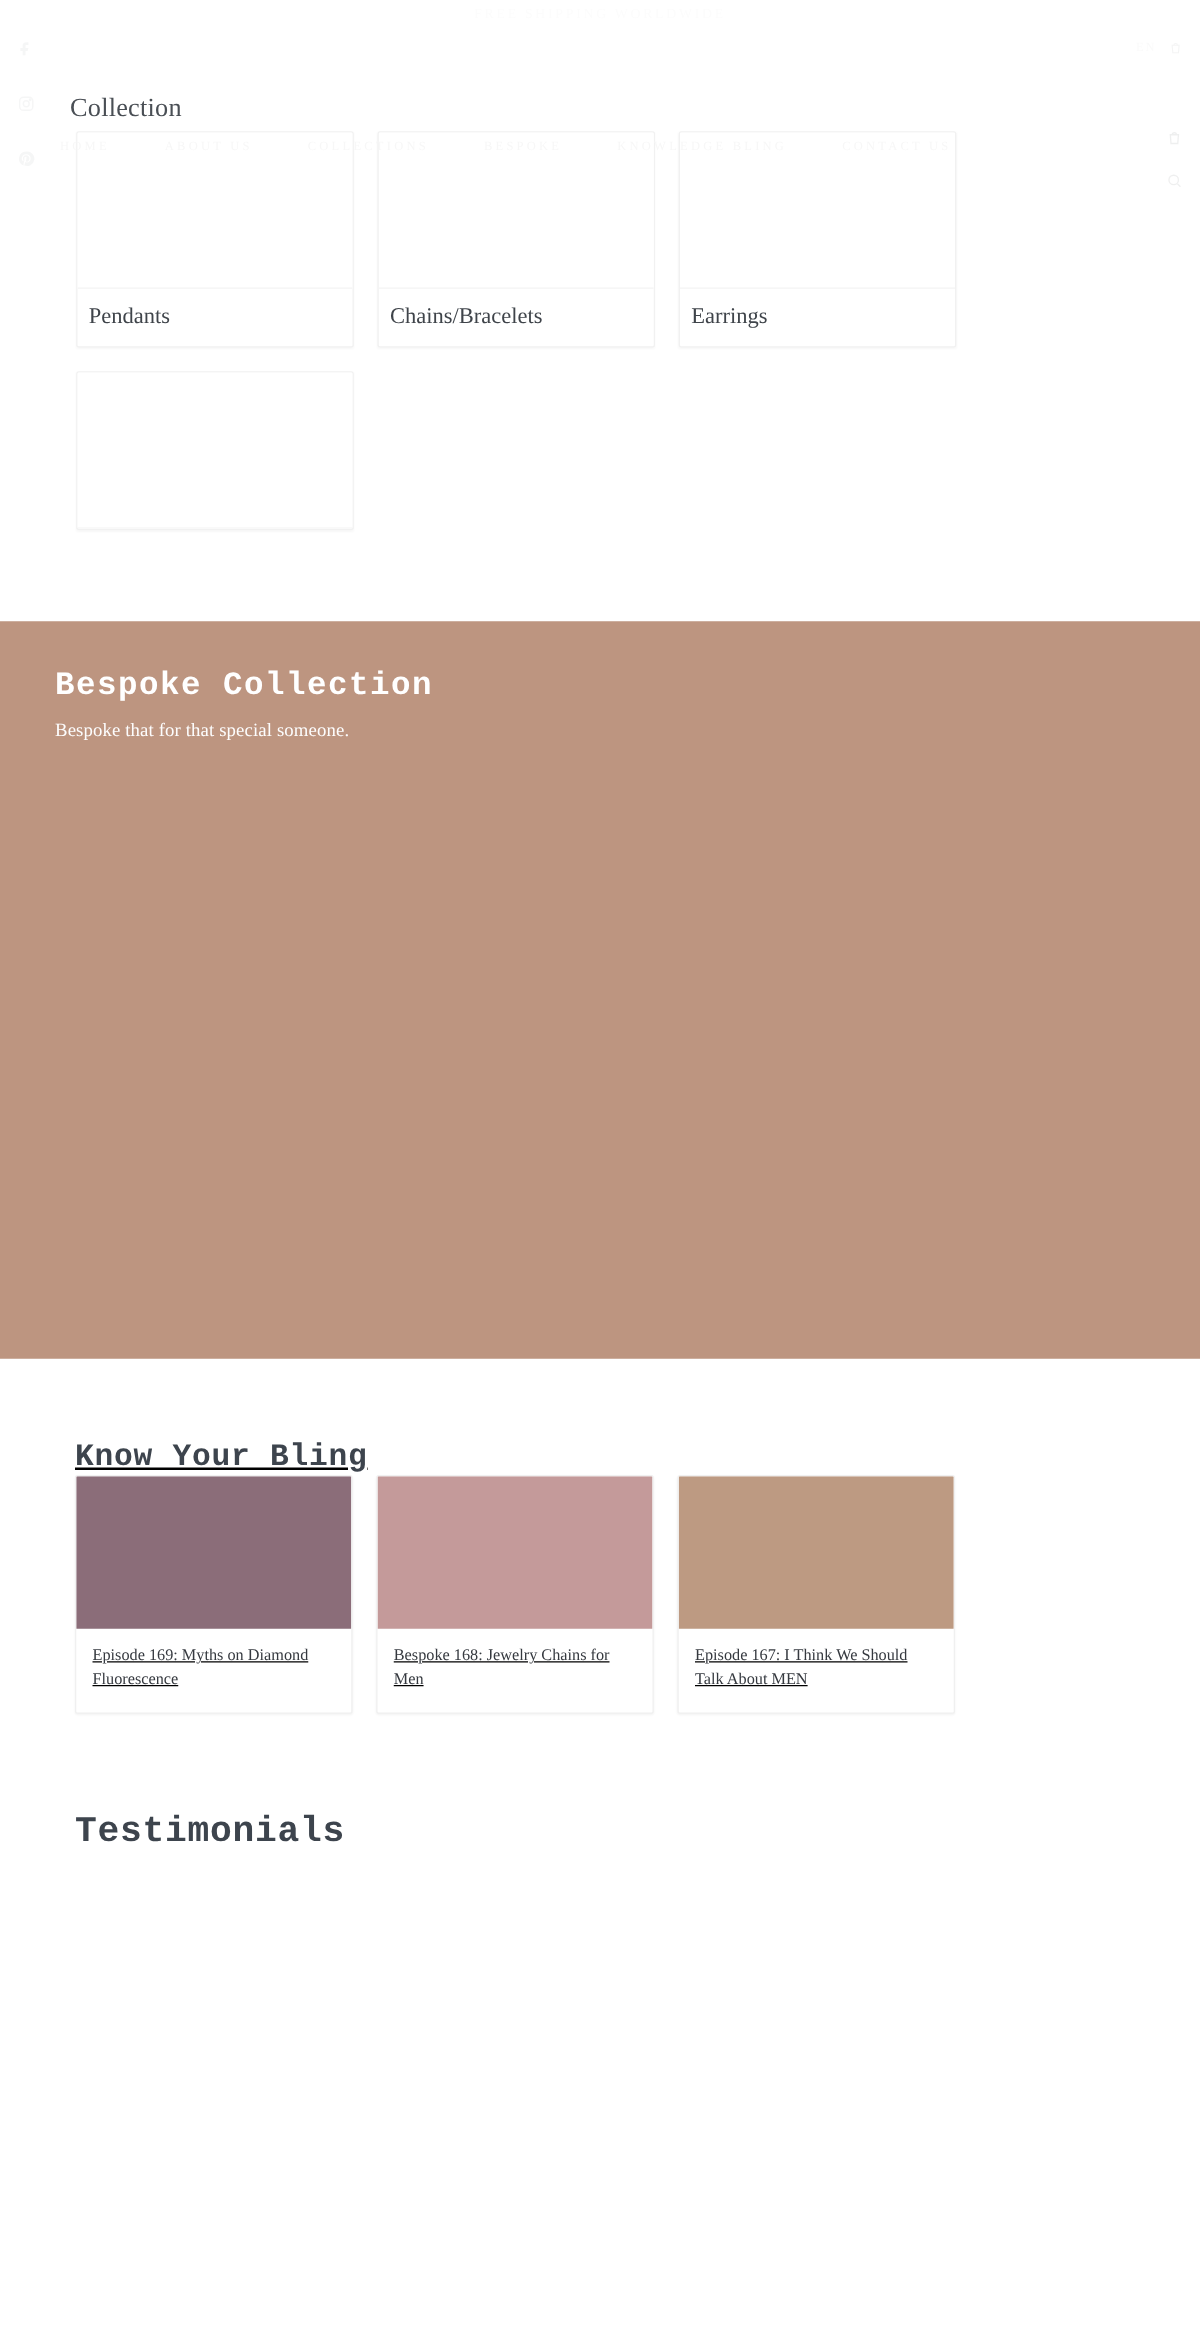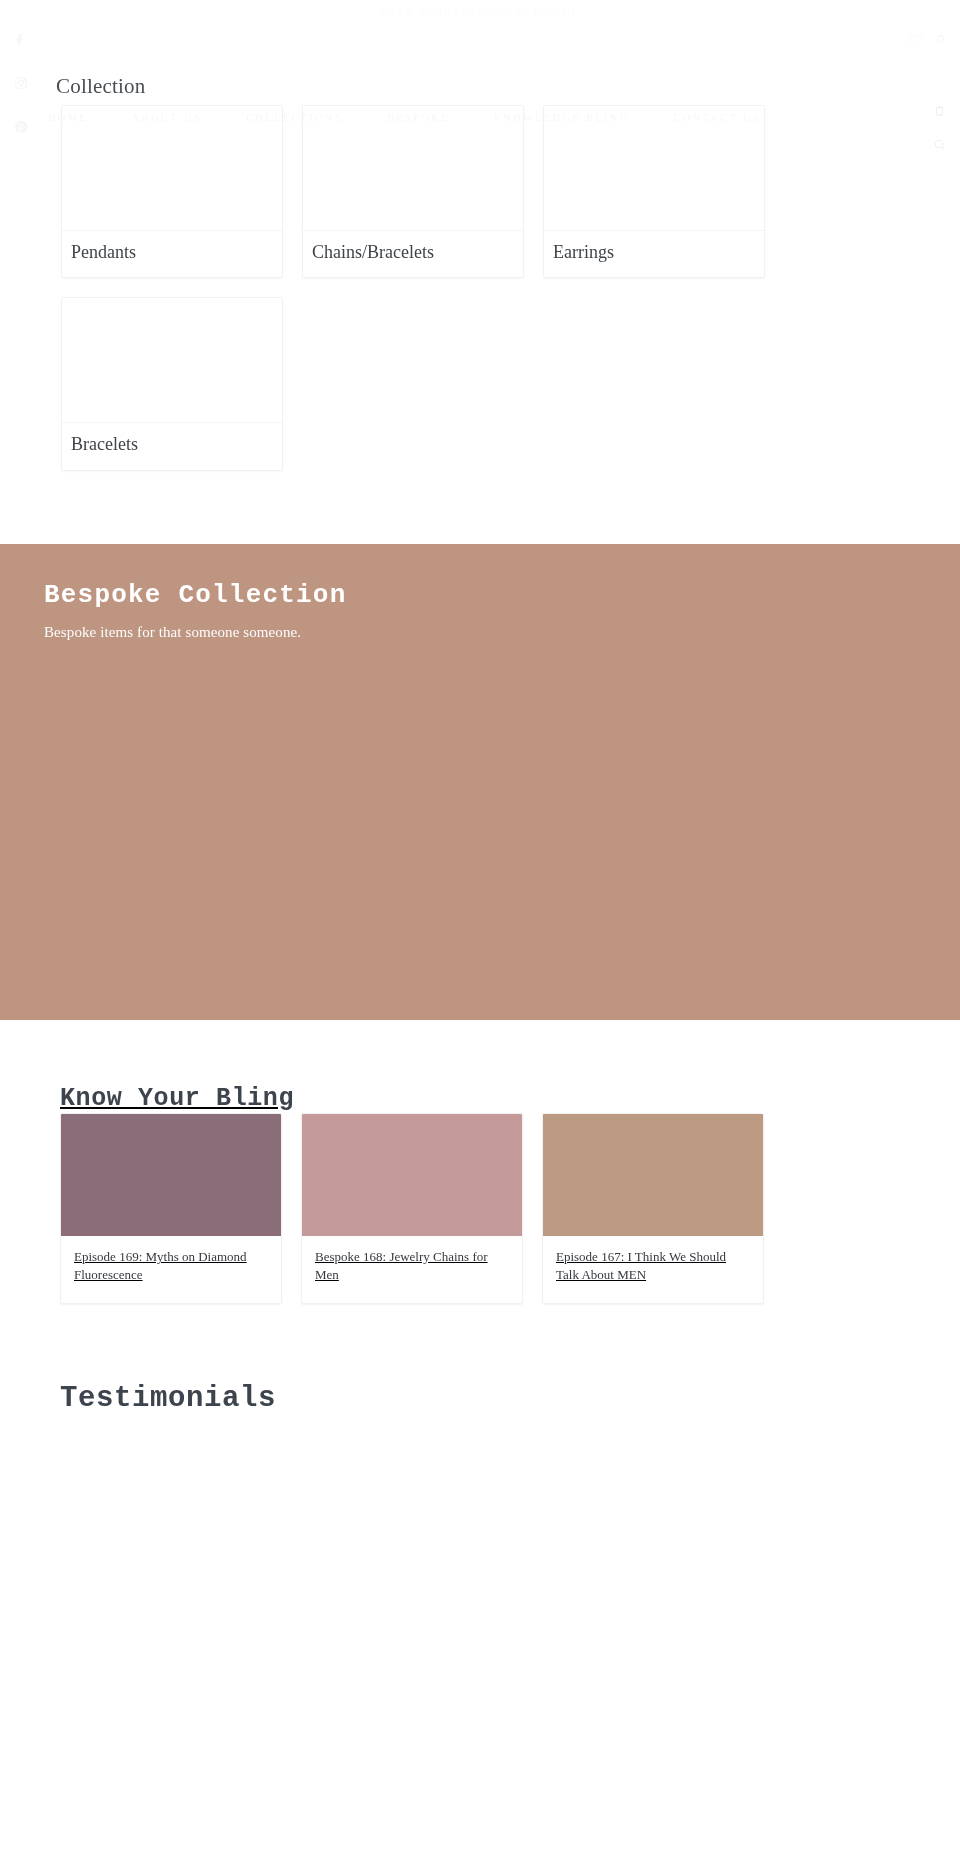--- a/index.html
+++ b/index.html
@@ -159,21 +159,21 @@
     font-size: 18px;
     color: #3f444a;
     padding: 10px 9px 13px 9px;
     line-height: 1.3;
   }
 
   
   .bespoke {
     margin-top: 73px;
     width: 960px;
-    height: 476px;
+    height: 590px;
     background: #bd9580;
     padding: 36px 0 0 44px;
   }
   .bespoke-title {
     font-family: "Liberation Mono", monospace;
     font-size: 26px;
     font-weight: 700;
     color: #ffffff;
     letter-spacing: 1.2px;
   }
@@ -304,28 +304,27 @@
     <div class="cat-card">
       <div class="cat-thumb"></div>
       <div class="cat-label">Chains/Bracelets</div>
     </div>
     <div class="cat-card">
       <div class="cat-thumb"></div>
       <div class="cat-label">Earrings</div>
     </div>
     <div class="cat-card">
       <div class="cat-thumb"></div>
-      <div class="cat-label">Bracelets</div>
     </div>
   </div>
 </section>
 
 <section class="bespoke">
   <h2 class="bespoke-title">Bespoke Collection</h2>
-  <p class="bespoke-sub">Bespoke items for that someone someone.</p>
+  <p class="bespoke-sub">Bespoke that for that special someone.</p>
 </section>
 
 <section class="bling">
   <h2 class="bling-title">Know Your Bling</h2>
   <div class="bling-grid">
     <div class="ep-card">
       <div class="ep-thumb" style="background:#8b6d79"></div>
       <div class="ep-title">Episode 169: Myths on Diamond Fluorescence</div>
     </div>
     <div class="ep-card">

